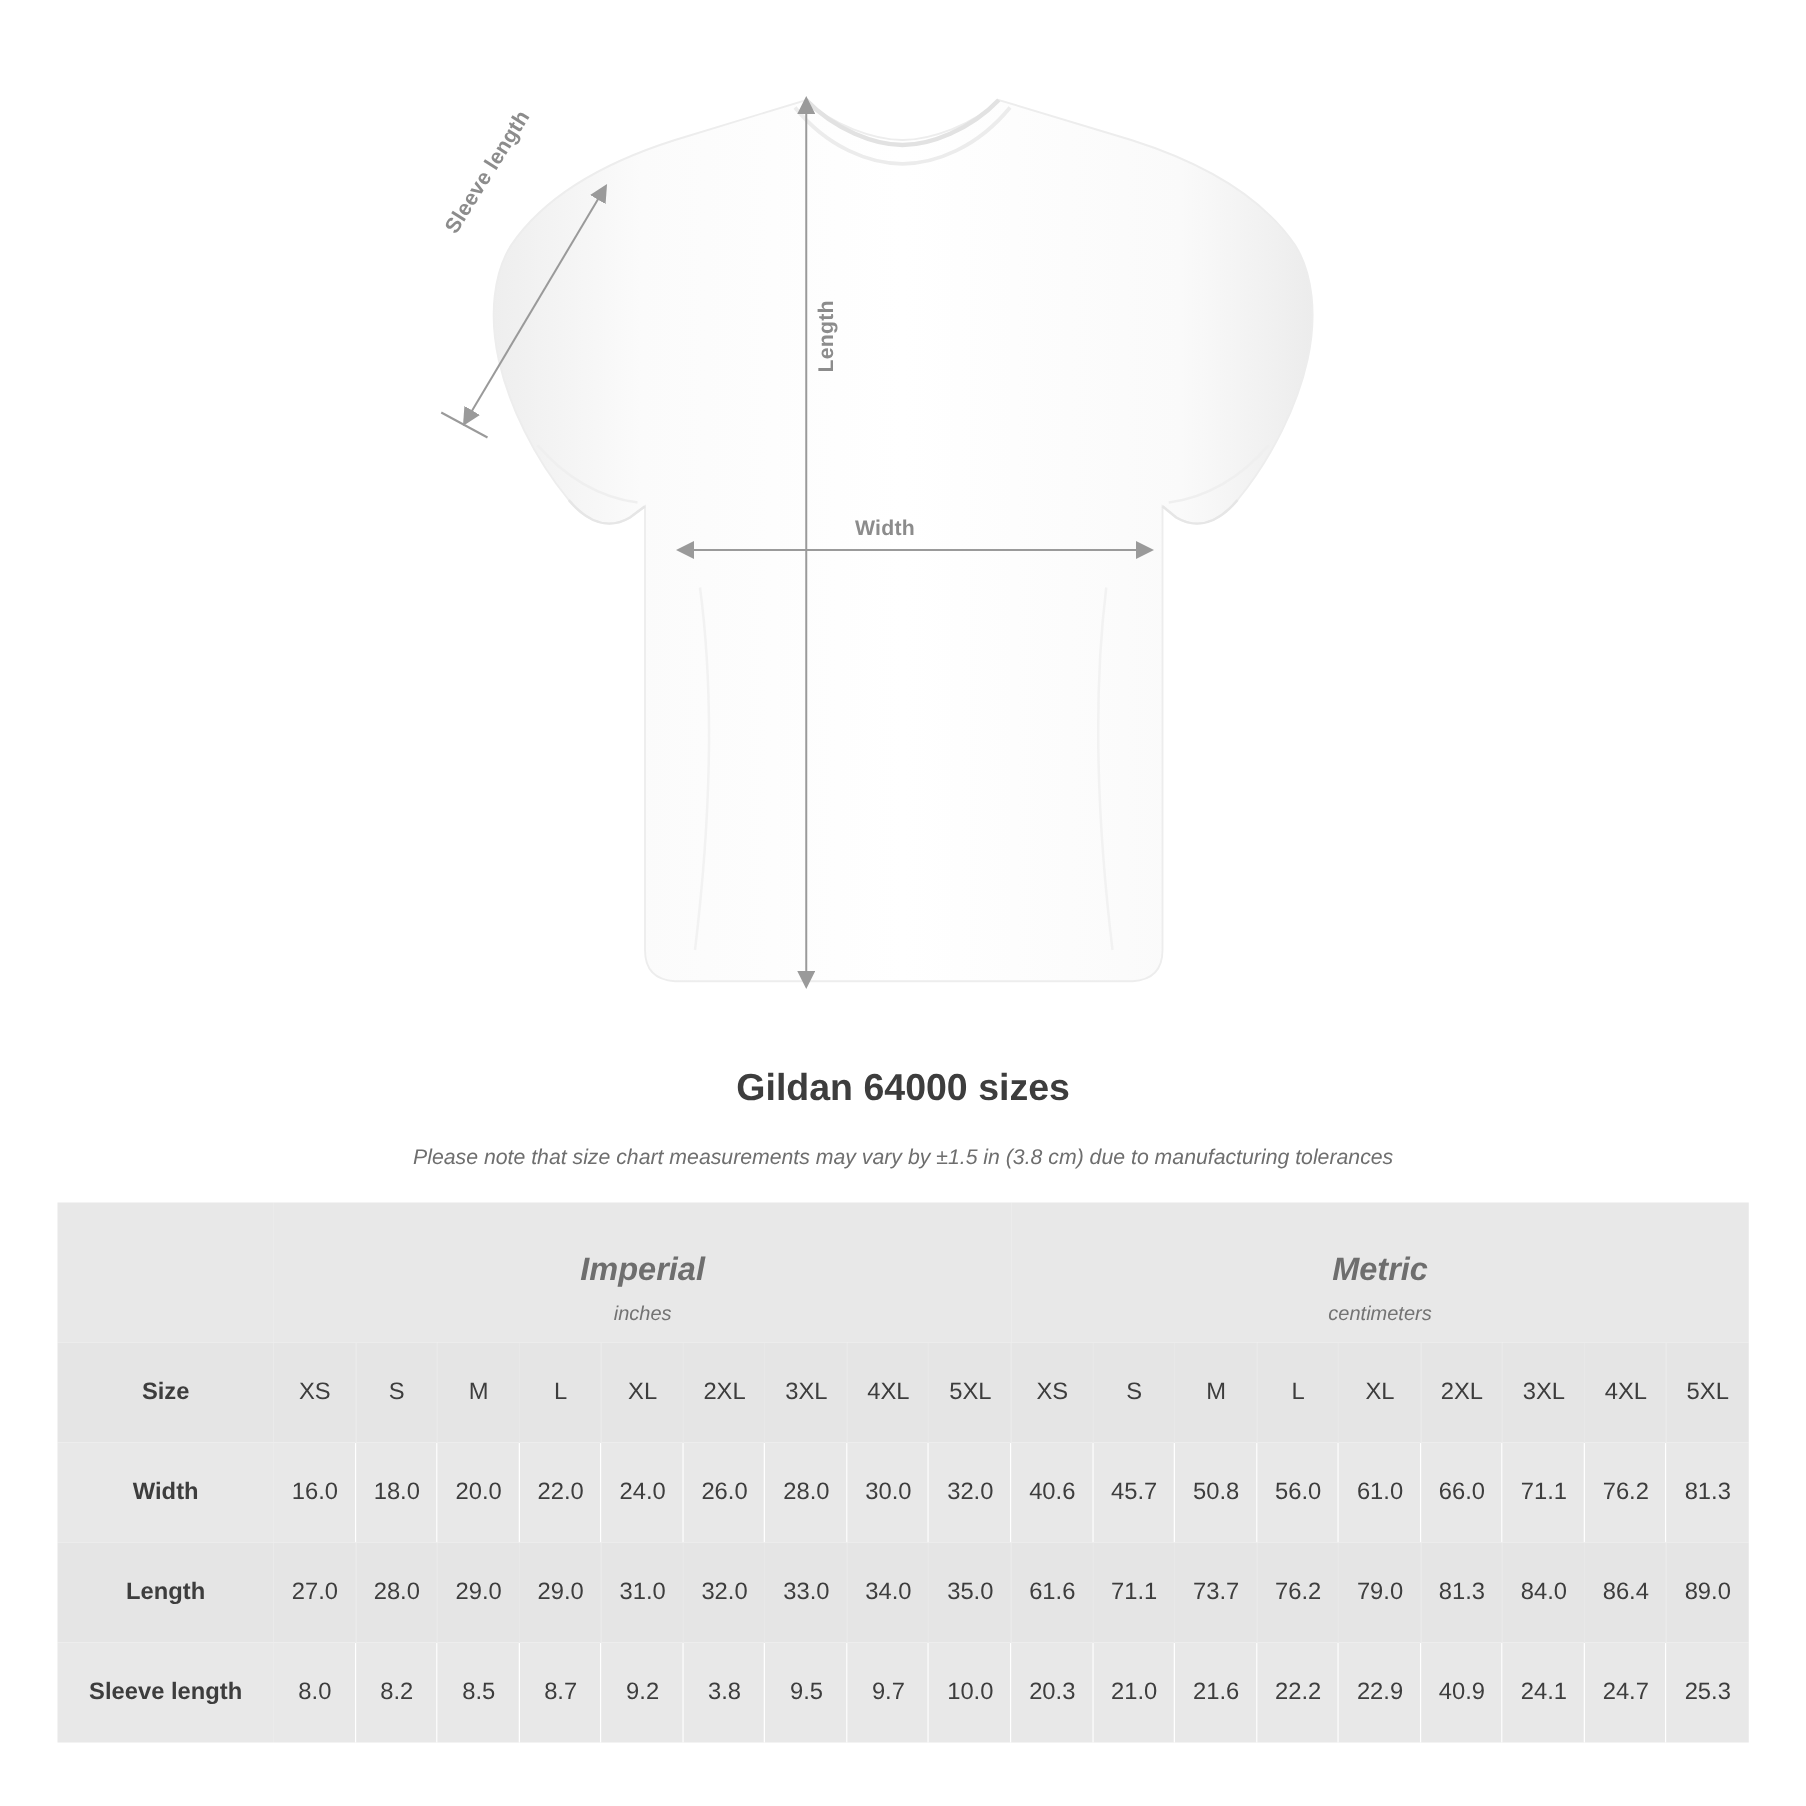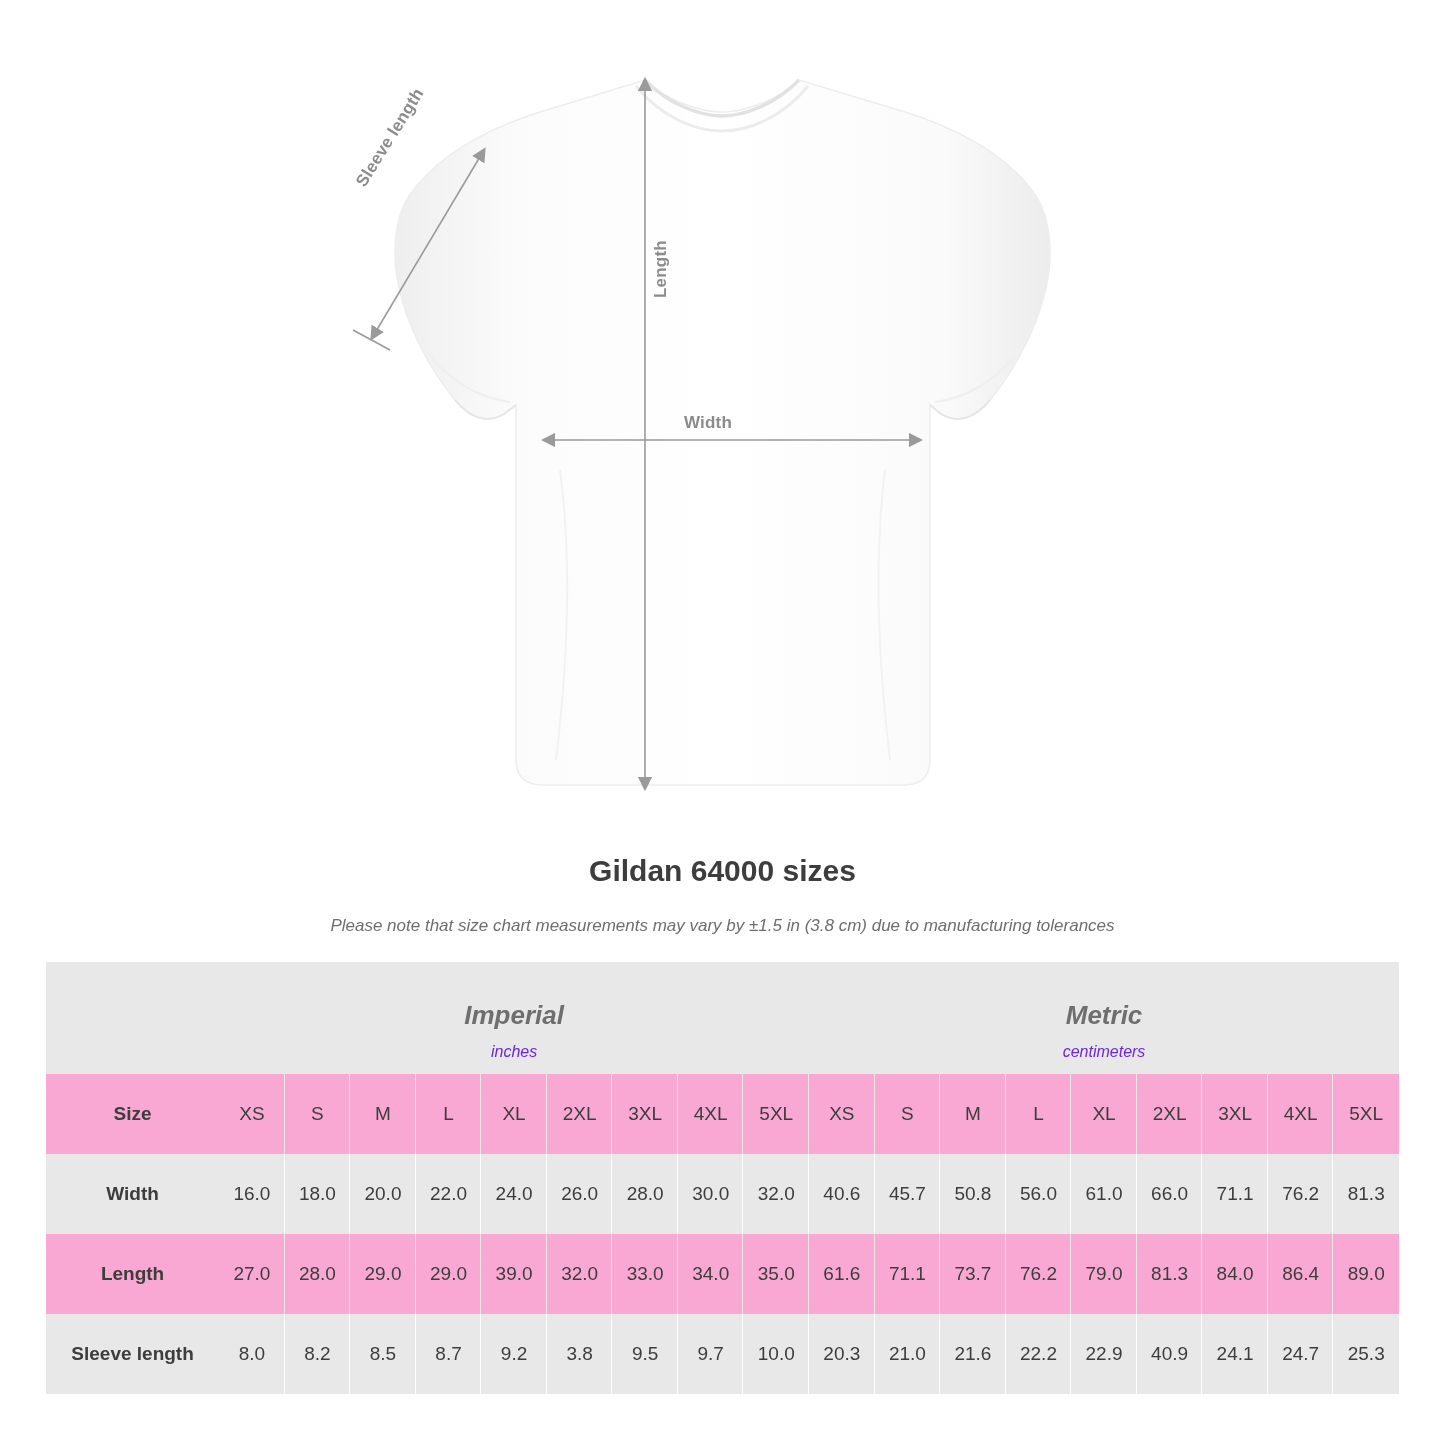--- a/index.html
+++ b/index.html
@@ -94,29 +94,29 @@
     font-size: 26px;
     font-style: italic;
     font-weight: bold;
     color: #6e6e6e;
     line-height: 1.25;
     margin-top: 24px;
   }
   .unit-sub {
     font-size: 16px;
     font-style: italic;
-    color: #6d28d9;
+    color: #737373;
     margin-top: 12px;
   }
   .row-band td {
     height: 78px;
     font-size: 19px;
     color: #3d3d3d;
   }
-  .row-white td { background: #f9a8d4; }
+  .row-white td { background: #e5e5e5; }
   .row-grey td { background: #e8e8e8; }
   .rowhead {
     font-weight: bold !important;
     font-size: 19px;
     color: #3d3d3d;
   }
   .hdr-cell {
     font-weight: bold;
     font-size: 19px;
   }
@@ -260,21 +260,21 @@
         <td class="colsep">76.2</td>
         <td>81.3</td>
       </tr>
 
       <tr class="row-band row-white">
         <td class="rowhead">Length</td>
         <td class="colsep">27.0</td>
         <td class="colsep">28.0</td>
         <td class="colsep">29.0</td>
         <td class="colsep">29.0</td>
-        <td class="colsep">39.0</td>
+        <td class="colsep">31.0</td>
         <td class="colsep">32.0</td>
         <td class="colsep">33.0</td>
         <td class="colsep">34.0</td>
         <td class="colsep">35.0</td>
         <td class="colsep">61.6</td>
         <td class="colsep">71.1</td>
         <td class="colsep">73.7</td>
         <td class="colsep">76.2</td>
         <td class="colsep">79.0</td>
         <td class="colsep">81.3</td>

